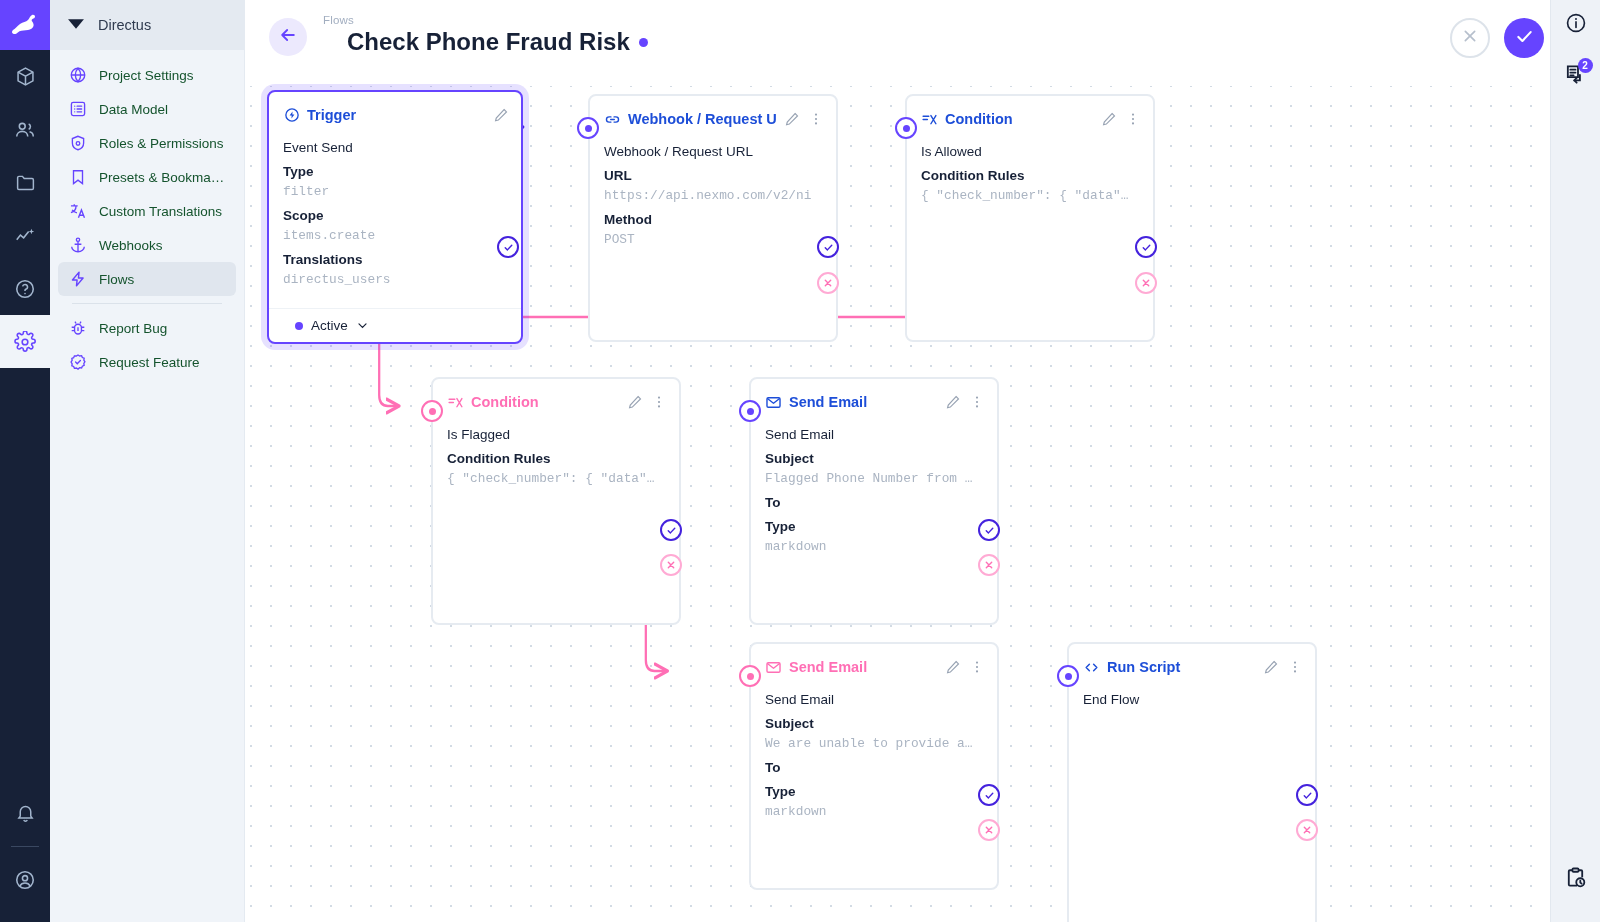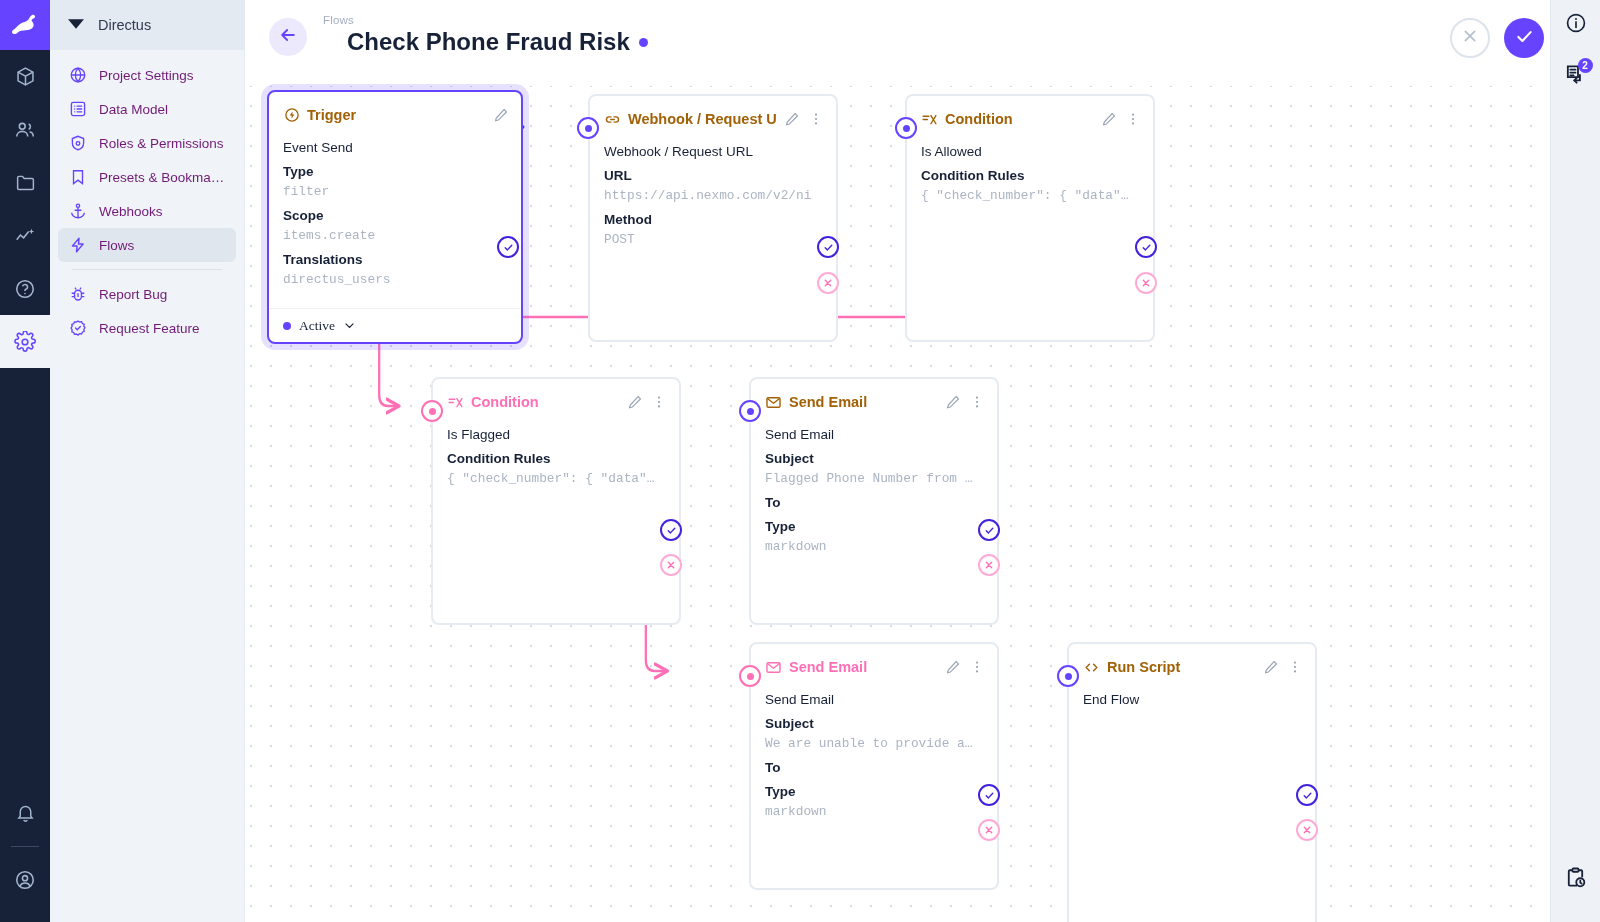--- a/index.html
+++ b/index.html
@@ -37,21 +37,21 @@
   }
   .nav-header {
     height: 50px; display: flex; align-items: center; gap: 12px;
     padding: 0 16px; background: #e4eaf1;
   }
   .nav-header-title { font-size: 14.5px; color: #2f3b4f; font-weight: 400; }
   .nav-list { padding: 8px 8px 0 8px; }
   .nav-item {
     display: flex; align-items: center; gap: 12px;
     height: 34px; padding: 0 10px; border-radius: 6px;
-    color: #701a75; font-size: 13.5px; cursor: pointer;
+    color: #14532d; font-size: 13.5px; cursor: pointer;
   }
   .nav-item.active { background: #e0e6ee; }
   .nav-item .ico { width: 19px; height: 19px; display: flex; align-items: center; justify-content: center; color: #6644ff; flex: 0 0 19px;}
   .nav-sep { height: 1px; background: #dbe2ea; margin: 7px 14px; }
   .nav-item.muted { color: #a2aec0; }
   .nav-item.muted .ico { color: #c0c9d6; }
   .nav-label { white-space: nowrap; overflow: hidden; text-overflow: ellipsis; }
 
   
   .main { position: relative; flex: 1; height: 922px; background:#fff; overflow: hidden; }
@@ -93,21 +93,21 @@
   }
   .panel.selected {
     border: 2px solid #6644ff;
     box-shadow: 0 0 0 6px rgba(102,68,255,0.16);
   }
   .panel-head {
     display: flex; align-items: center; height: 34px;
     padding: 0 12px 0 14px; gap: 7px; margin-top: 6px;
   }
   .panel-title {
-    font-size: 14.5px; font-weight: 700; color: #a16207;
+    font-size: 14.5px; font-weight: 700; color: #1d4ed8;
     display: flex; align-items: center; gap: 7px; flex: 1;
     white-space: nowrap; overflow: hidden;
   }
   .panel-title.pink { color: #ff6fb5; }
   .head-ico { width: 17px; height: 17px; flex: 0 0 17px; display:flex; align-items:center; justify-content:center;}
   .panel-tools { display: flex; align-items: center; gap: 8px; color: #98a3b3; }
   .tool { cursor: pointer; display: flex; align-items: center; }
   .panel-body { padding: 2px 14px 10px 14px; }
   .field-label {
     font-size: 13.5px; color: #172137; font-weight: 700;
@@ -115,21 +115,21 @@
   }
   .field-label.normal { font-weight: 400; }
   .field-value {
     font-family: "Liberation Mono", monospace;
     font-size: 12.8px; color: #aab4c2; line-height: 20px;
     white-space: nowrap; overflow: hidden;
   }
   .panel-foot {
     position: absolute; left: 0; right: 0; bottom: 0; height: 34px;
     border-top: 1px solid #eef2f6; display: flex; align-items: center;
-    padding: 0 14px; gap: 8px; font-family: Liberation Serif, serif;
+    padding: 0 26px; gap: 8px;
   }
   .status-dot { width: 8px; height: 8px; border-radius: 50%; background: #6644ff; }
   .status-text { font-size: 13.5px; color: #172137; }
 
   
   .port {
     position: absolute; width: 22px; height: 22px; border-radius: 50%;
     background: #fff; display: flex; align-items: center; justify-content: center;
     z-index: 9;
   }
@@ -263,20 +263,30 @@
         </span>
         <span class="nav-label">Roles &amp; Permissions</span>
       </div>
       <div class="nav-item">
         <span class="ico">
           <svg width="18" height="18" viewBox="0 0 24 24" fill="none" stroke="currentColor" stroke-width="1.8">
               <path d="M6 3.6h12v17.2l-6-4.6-6 4.6z"></path>
             </svg>
         </span>
         <span class="nav-label">Presets &amp; Bookmar…</span>
+      </div>
+      <div class="nav-item">
+        <span class="ico">
+          <svg width="18" height="18" viewBox="0 0 24 24" fill="none" stroke="currentColor" stroke-width="1.8">
+              <path d="M2.6 5.2h9M7 3v2.2M9.4 5.2c0 4-2.8 7.6-6.8 9"></path>
+              <path d="M4.2 10.4c1.6 2.2 4 3.6 6.4 4.2"></path>
+              <path d="M12.6 21l4-10.4L20.6 21M14.2 17.6h4.8"></path>
+            </svg>
+        </span>
+        <span class="nav-label">Custom Translations</span>
       </div>
       <div class="nav-item">
         <span class="ico">
           <svg width="18" height="18" viewBox="0 0 24 24" fill="none" stroke="currentColor" stroke-width="1.8">
               <circle cx="12" cy="5" r="2.2"></circle>
               <path d="M12 7.2V21M7.5 11h9M3.6 14.4C3.6 18 7.4 21 12 21s8.4-3 8.4-6.6"></path>
             </svg>
         </span>
         <span class="nav-label">Webhooks</span>
       </div>

